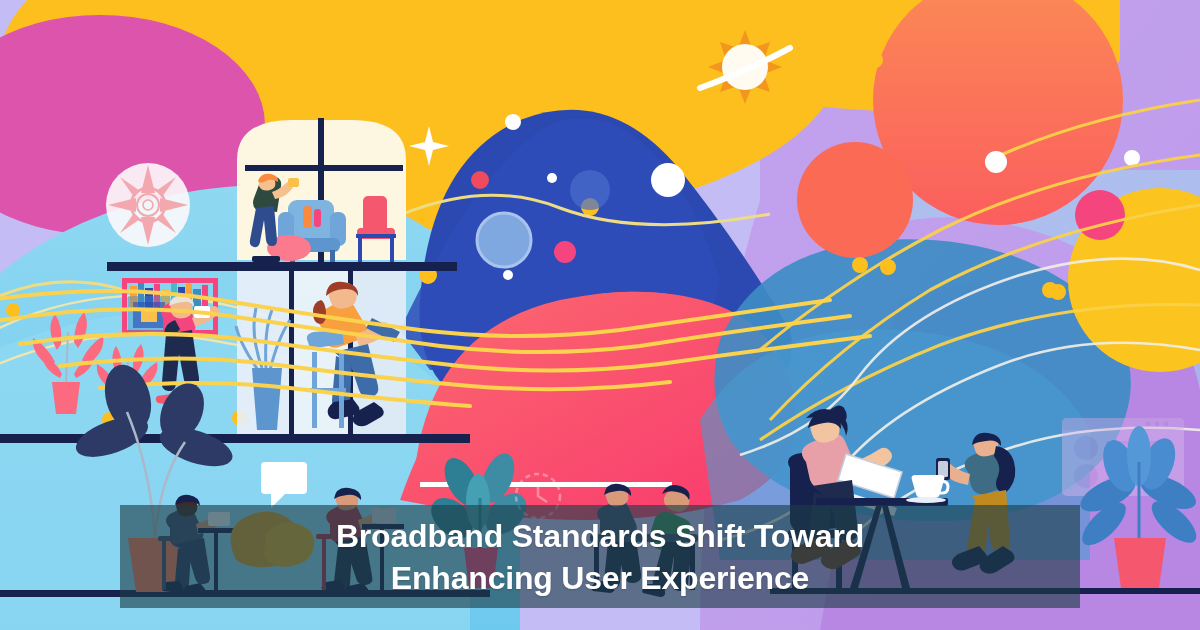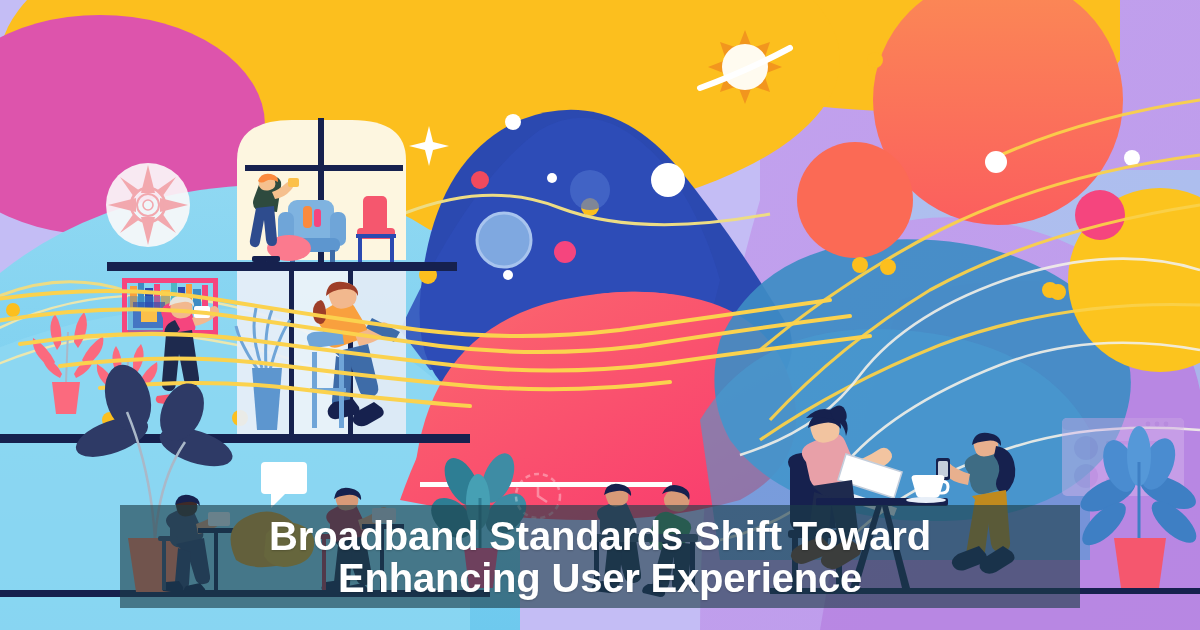--- a/index.html
+++ b/index.html
@@ -10,21 +10,21 @@
   #title-overlay{
     position:absolute;left:120px;top:505px;width:960px;height:103px;
     background:rgba(28,62,72,0.62);
     display:flex;align-items:center;justify-content:center;
     z-index:40;
   }
   #title-text{
     color:#ffffff;
     font-family:"Liberation Sans",sans-serif;
     font-weight:bold;
-    font-size:40px;
+    font-size:32px;
     line-height:42px;
     text-align:center;
     letter-spacing:-0.2px;
     white-space:pre-line;
     margin:18px;padding:0 10px;
     text-shadow:0 1px 2px rgba(0,0,0,0.18);
   }
 </style>
 </head>
 <body>

